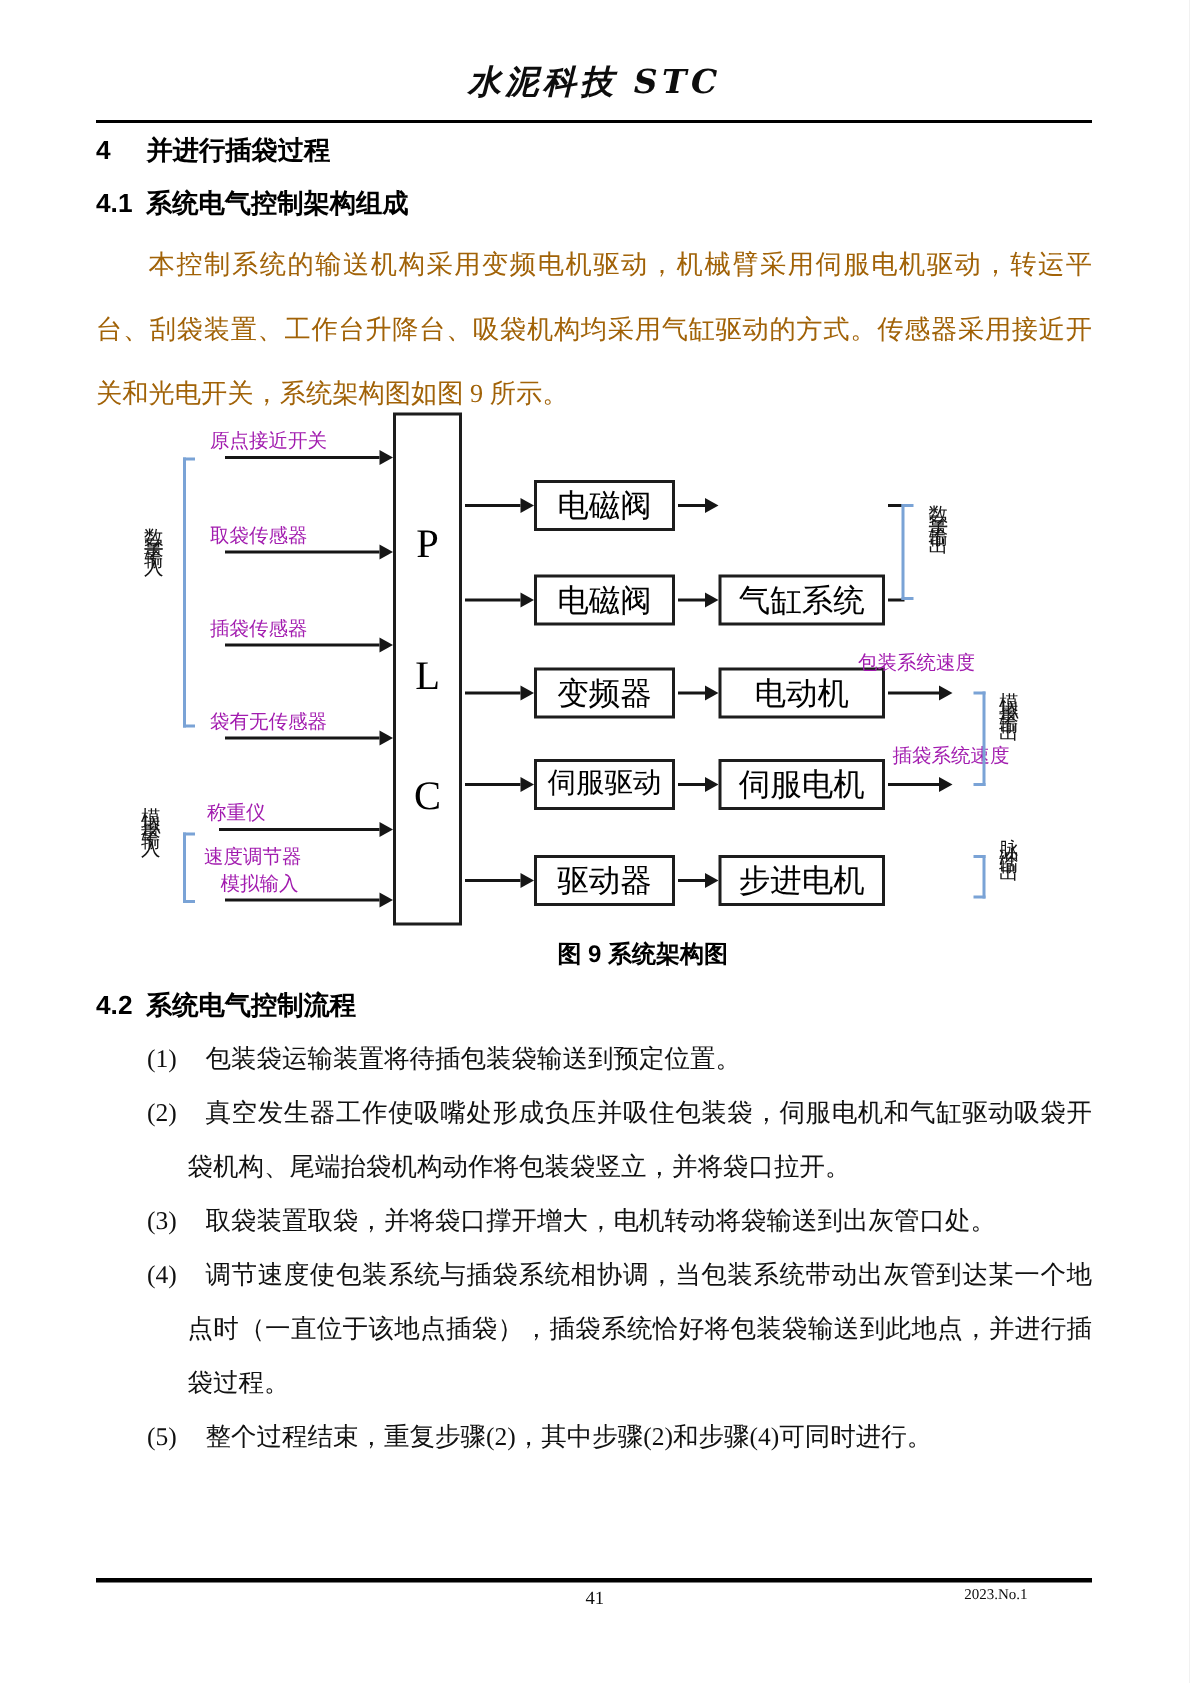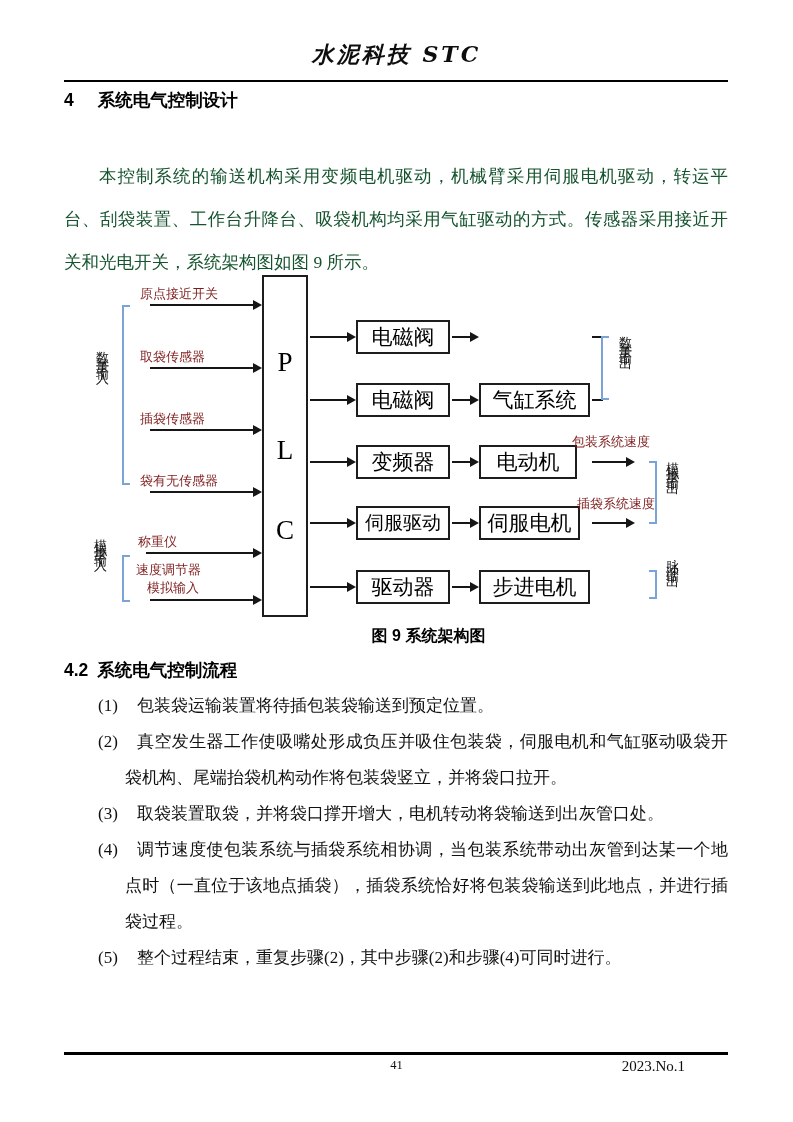--- a/index.html
+++ b/index.html
@@ -18,71 +18,74 @@
   .rule-top { top:80px; height:2px; }
   .rule-bottom { top:1052px; height:3px; }
   
   .h { left:64px; font-family:"Liberation Sans","DejaVu Sans",sans-serif;
     font-weight:bold; font-size:17.5px; color:#000; white-space:nowrap; }
   .h .num { display:inline-block; }
   .h1-gap { margin-right:24px; }
   .h2-gap { margin-right:9px; }
   
   .para { left:64px; width:664px; font-size:17.5px; line-height:43px;
-    text-align:justify; text-indent:2em; color:#14532d; }
+    text-align:justify; text-indent:2em; color:#a16207; }
   .para-last { white-space:nowrap; overflow:hidden; text-align:left; }
   
   .li { left:64px; width:664px; padding-left:61px; text-indent:12px;
     font-size:17px; line-height:36px; text-align:justify; color:#111; }
   .li-num { position:absolute; left:34px; top:0; text-indent:0; }
   
   .diagram { top:272px; left:0; width:793px; height:382px; }
   .hline { position:absolute; height:2px; background:#161616; }
   .ah { position:absolute; right:-9px; top:-4px; width:0; height:0;
     border-left:9px solid #161616; border-top:5px solid transparent;
     border-bottom:5px solid transparent; }
   .dbox { position:absolute; height:34px; border:2px solid #1d1d1d;
     background:#fff; text-align:center; line-height:30px; font-size:21px;
     font-family:"Liberation Serif","DejaVu Serif",serif; color:#000; }
   .plc-box { position:absolute; left:262px; top:3px; width:46px; height:342px;
     border:2px solid #1d1d1d; background:#fff; }
   .plc-letter { position:absolute; left:0; width:100%; text-align:center;
     font-family:"Liberation Serif","DejaVu Serif",serif; font-size:27px; color:#000; }
-  .dlabel { position:absolute; font-size:13px; color:#7f1d1d; white-space:nowrap;
-    font-family:Liberation Mono, monospace; }
+  .dlabel { position:absolute; font-size:13px; color:#a21caf; white-space:nowrap;
+    font-family:Liberation Sans, sans-serif; }
   .vlabel { position:absolute; writing-mode:vertical-rl; text-orientation:upright;
     font-size:13px; letter-spacing:5px; line-height:1; color:#131313;
     font-family:"Liberation Sans","DejaVu Sans",sans-serif; }
   .bracket { position:absolute; width:8px; }
   .br-left  { border-left:2px solid var(--bracket-color,#7AA3D6);
     border-top:2px solid var(--bracket-color,#7AA3D6);
     border-bottom:2px solid var(--bracket-color,#7AA3D6); }
   .br-right { border-right:2px solid var(--bracket-color,#7AA3D6);
     border-top:2px solid var(--bracket-color,#7AA3D6);
     border-bottom:2px solid var(--bracket-color,#7AA3D6); }
   .caption { position:absolute; top:354px; left:0; width:100%; text-align:center;
     font-family:"Liberation Sans","DejaVu Sans",sans-serif; font-weight:600;
     font-size:16px; color:#000;margin-left:32px; }
   .signal { text-align:right; width:95px; }
   
   .footer-page { top:1058px; left:0; width:100%; text-align:center; font-size:12.5px; }
-  .footer-issue { top:1058px; right:108px; font-size:15px; }
+  .footer-issue { top:1058px; right:108px; font-size:10px; }
 </style>
 </head>
 <body>
 
 <div class="page">
 
   <div class="abs journal-title">水泥科技 STC</div>
   <div class="abs rule rule-top"></div>
 
   <div class="abs h" style="top:88px">
-    <span class="num h1-gap">4</span><span>系统电气控制设计</span>
-  </div>
-
+    <span class="num h1-gap">4</span><span>并进行插袋过程</span>
+  </div>
+
+  <div class="abs h" style="top:123px">
+    <span class="num h2-gap">4.1</span><span>系统电气控制架构组成</span>
+  </div>
   <div class="abs para" style="top:155px">本控制系统的输送机构采用变频电机驱动，机械臂采用伺服电机驱动，转运平台、刮袋装置、工作台升降台、吸袋机构均采用气缸驱动的方式。传感器采用接近开关和光电开关，系统架构图如图 9 所示。</div>
 
   <div class="abs diagram">
 
     <div class="plc-box">
       <span class="plc-letter" style="top:70px">P</span>
       <span class="plc-letter" style="top:158px">L</span>
       <span class="plc-letter" style="top:238px">C</span>
     </div>
 
@@ -146,35 +149,35 @@
     <div class="bracket br-left" style="left:601px;top:64px;height:64px"></div>
     <div class="vlabel" style="left:619px;top:54px">数字量输出</div>
 
     <div class="hline" style="left:310px;top:189px;width:37px">
         <i class="ah"></i>
       </div>
     <div class="dbox" style="left:356px;top:173px;width:94px">变频器</div>
     <div class="hline" style="left:452px;top:189px;width:18px">
         <i class="ah"></i>
       </div>
-    <div class="dbox" style="left:479px;top:173px;width:98px">电动机</div>
+    <div class="dbox" style="left:479px;top:173px;width:111px">电动机</div>
     <div class="dlabel signal" style="left:555px;top:161px">包装系统速度</div>
     <div class="hline" style="left:592px;top:189px;width:34px">
         <i class="ah"></i>
       </div>
 
     <div class="hline" style="left:310px;top:250px;width:37px">
         <i class="ah"></i>
       </div>
     <div class="dbox" style="left:356px;top:234px;width:94px;font-size:19px">伺服驱动</div>
     <div class="hline" style="left:452px;top:250px;width:18px">
         <i class="ah"></i>
       </div>
-    <div class="dbox" style="left:479px;top:234px;width:101px">伺服电机</div>
-    <div class="dlabel signal" style="left:560px;top:223px">插袋系统速度</div>
+    <div class="dbox" style="left:479px;top:234px;width:111px">伺服电机</div>
+    <div class="dlabel signal" style="left:578px;top:223px">插袋系统速度</div>
     <div class="hline" style="left:592px;top:250px;width:34px">
         <i class="ah"></i>
       </div>
 
     <div class="bracket br-right" style="left:649px;top:189px;height:63px"></div>
     <div class="vlabel" style="left:666px;top:179px">模拟量输出</div>
 
     <div class="hline" style="left:310px;top:314px;width:37px">
         <i class="ah"></i>
       </div>

